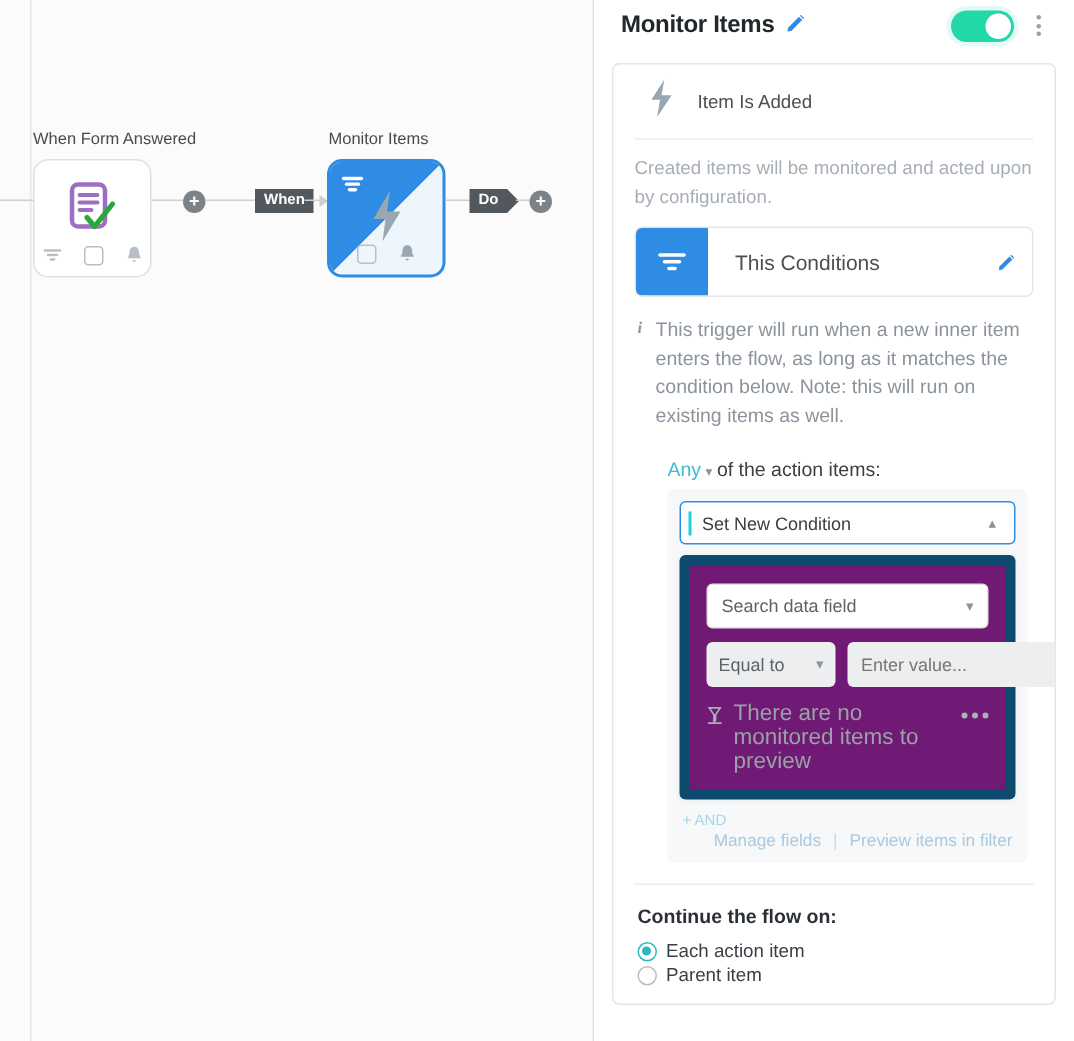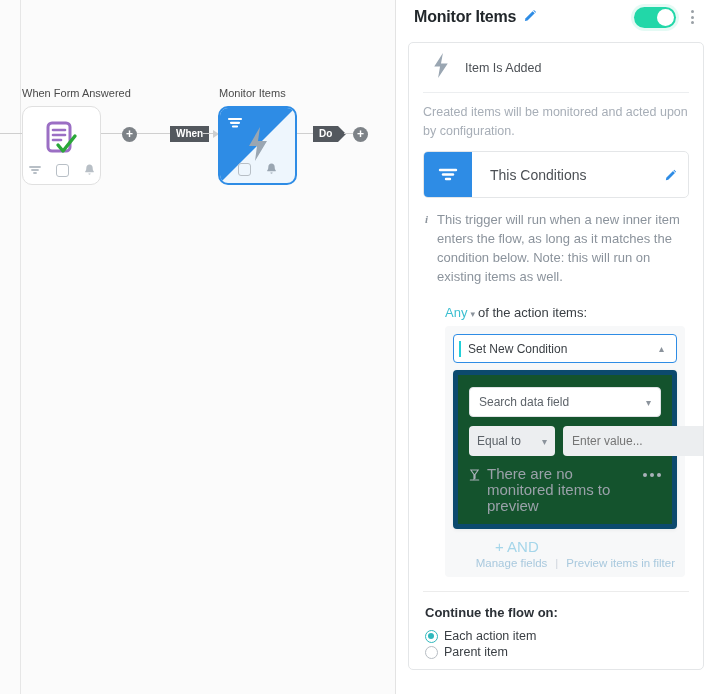--- a/index.html
+++ b/index.html
@@ -244,22 +244,22 @@
   }
   .select-box .caret-bar {
     width: 2px; height: 16px; background: #22cfd8; margin: 0 7px 0 5px;
     flex: 0 0 2px;
   }
   .select-box .sel-text { flex: 1 1 auto; }
   .chev-up { color: #8b939c; font-size: 10px; }
 
   .dropdown {
     margin-top: 7px;
-    background: #14532d;
-    border: 5px solid #0c4a6e;
+    background: #701a75;
+    border: 7px solid #0c4a6e;
     border-radius: 4px;
     box-shadow: 0 1px 4px rgba(0,0,0,0.06);
     padding: 12px 11px 10px 11px;
   }
   .field-select {
     height: 30px;
     border: 1px solid #dfe2e5; border-radius: 4px;
     background: #fff;
     display: flex; align-items: center; padding: 0 9px;
     font-size: 12px; color: #5d6369;
@@ -287,23 +287,22 @@
     margin-top: 10px;
   }
   .preview-txt {
     font-size: 15px; color: #9aa1a9; line-height: 16px;
     flex: 1 1 auto;
   }
   .dots3 { display: flex; gap: 3px; align-items: center; padding-top: 7px; }
   .dots3 i { width: 4px; height: 4px; border-radius: 50%; background: #a9b1b9; display: block; }
 
   .and-row {
-    color: #a5d6ea; font-size: 15px; cursor: pointer;
+    color: #a5d6ea; font-size: 10px; cursor: pointer;
     padding: 9px 0 0 2px;
-    margin-left: 40px;
   }
   .links-row {
     display: flex; justify-content: flex-end; align-items: center;
     gap: 8px; padding: 2px 2px 2px 0;
     font-size: 11.5px; color: #a9c9de;
   }
   .links-row span { cursor: pointer; }
   .links-row .sep { color: #cfd6dc; cursor: default; }
 
   .hr { height: 1px; background: #ececec; margin: 14px 0 0 0; }

